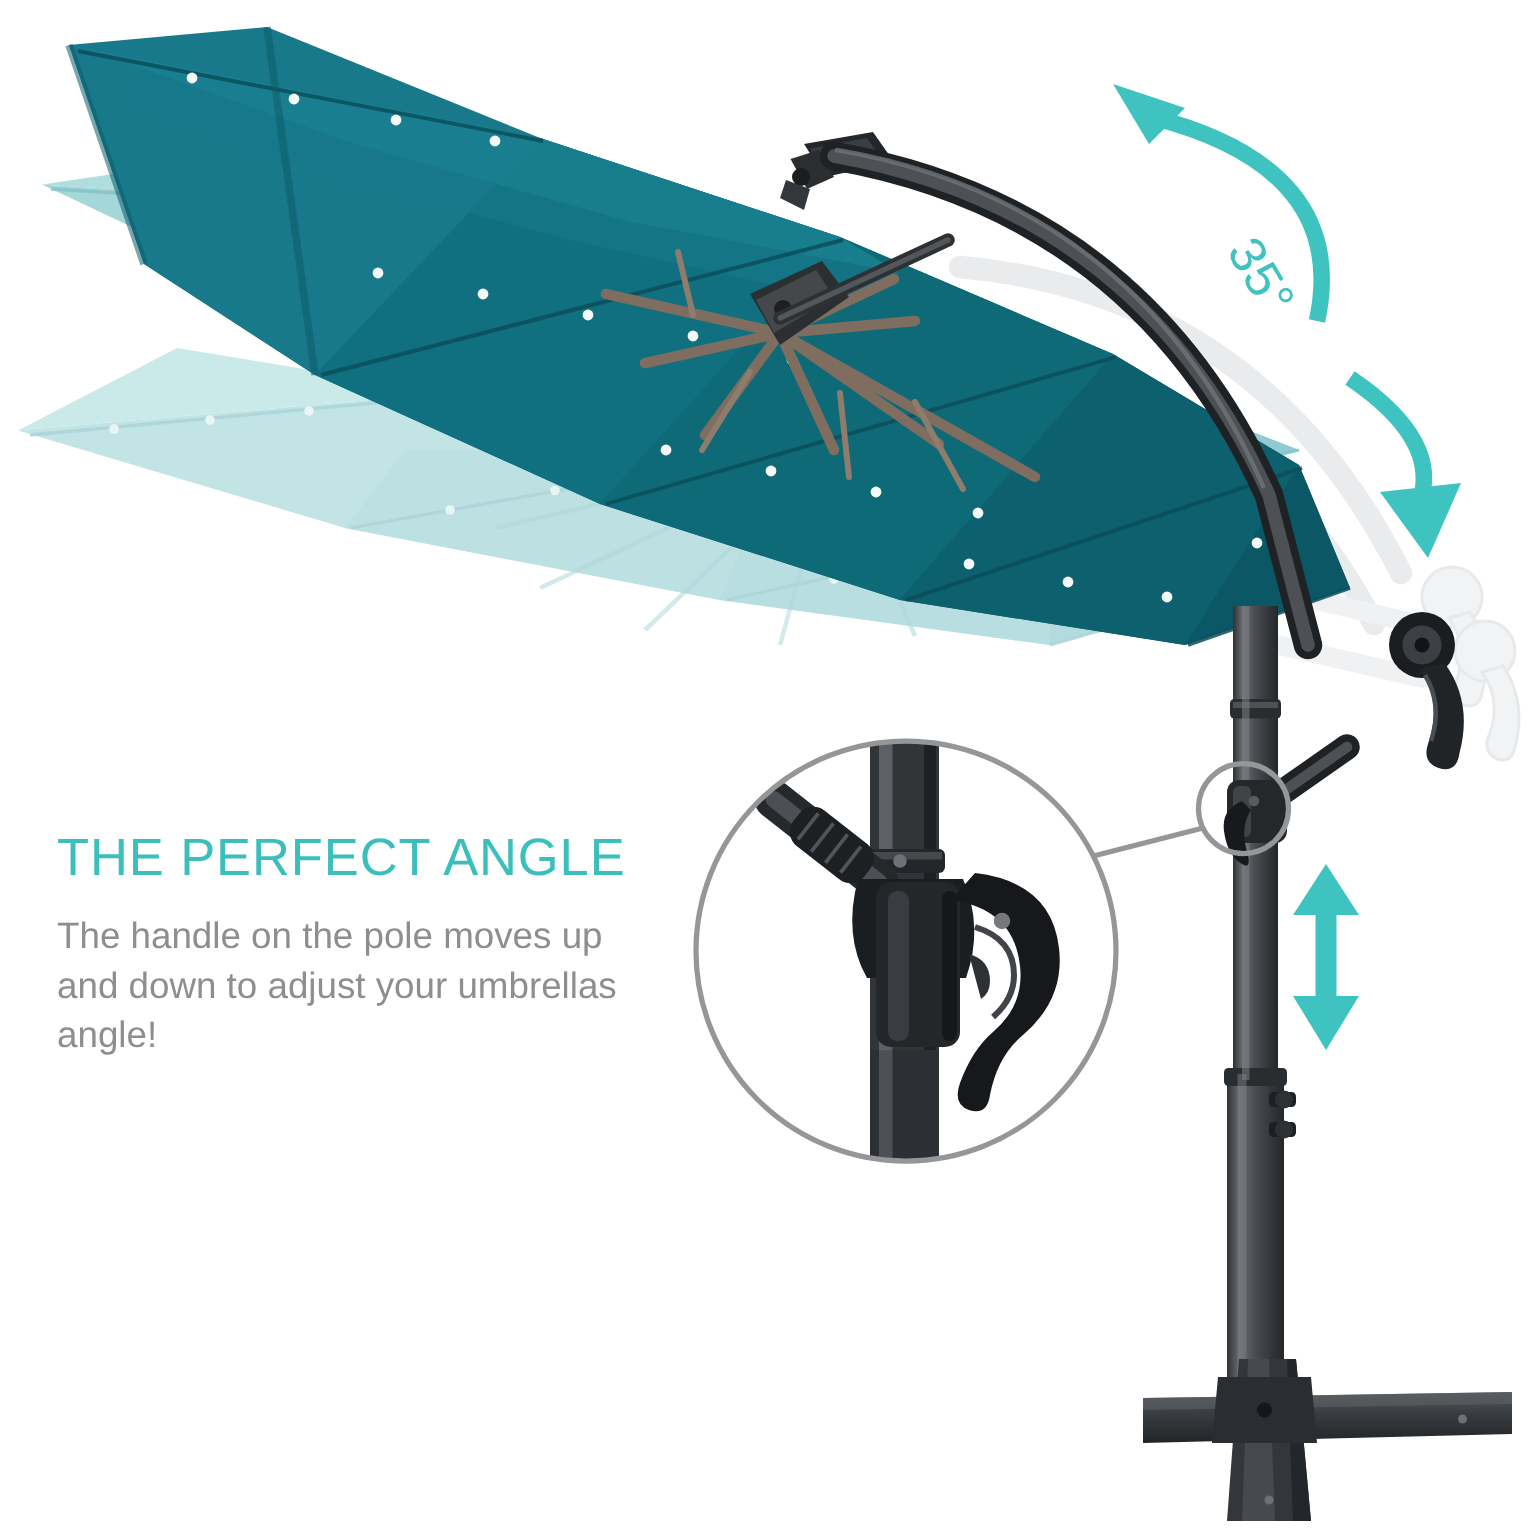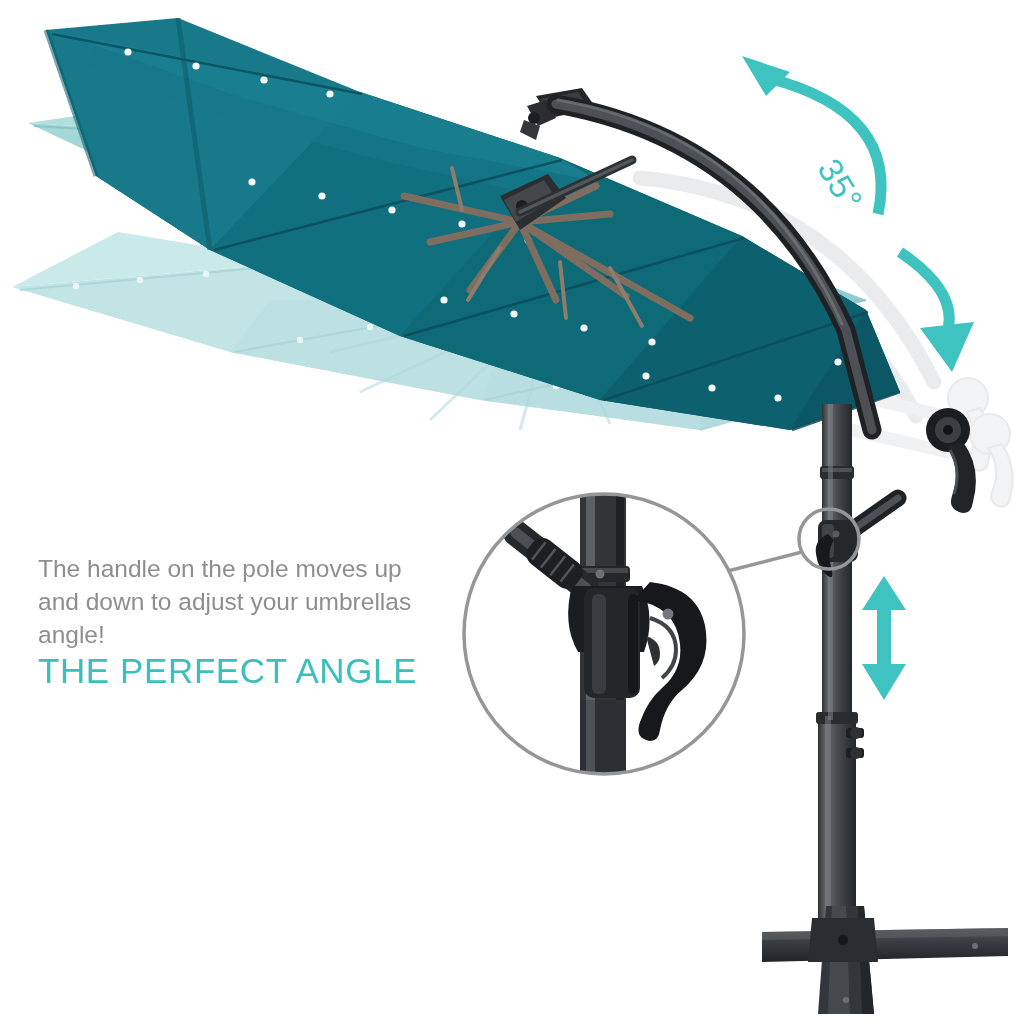--- a/index.html
+++ b/index.html
@@ -394,19 +394,19 @@
         <path d="M646 636 q14 4 14 18 q0 8 -6 12 z" fill="#2d3134"></path>
 
         <rect x="580" y="700" width="46" height="80" fill="#2c2f33"></rect>
         <rect x="586" y="700" width="9" height="80" fill="#6a6e72" opacity="0.55"></rect>
       </g>
       <circle cx="604" cy="634" r="140" fill="none" stroke="#949698" stroke-width="3.5"></circle>
     </g>
   </svg>
 
   <div id="text-block">
+    <div id="heading">THE PERFECT ANGLE</div>
     <div id="body-copy">The handle on the pole moves up and down to adjust your umbrellas angle!</div>
-    <div id="heading">THE PERFECT ANGLE</div>
   </div>
 
   <div id="angle-label">35°</div>
 
 </div>
 
 </body></html>

